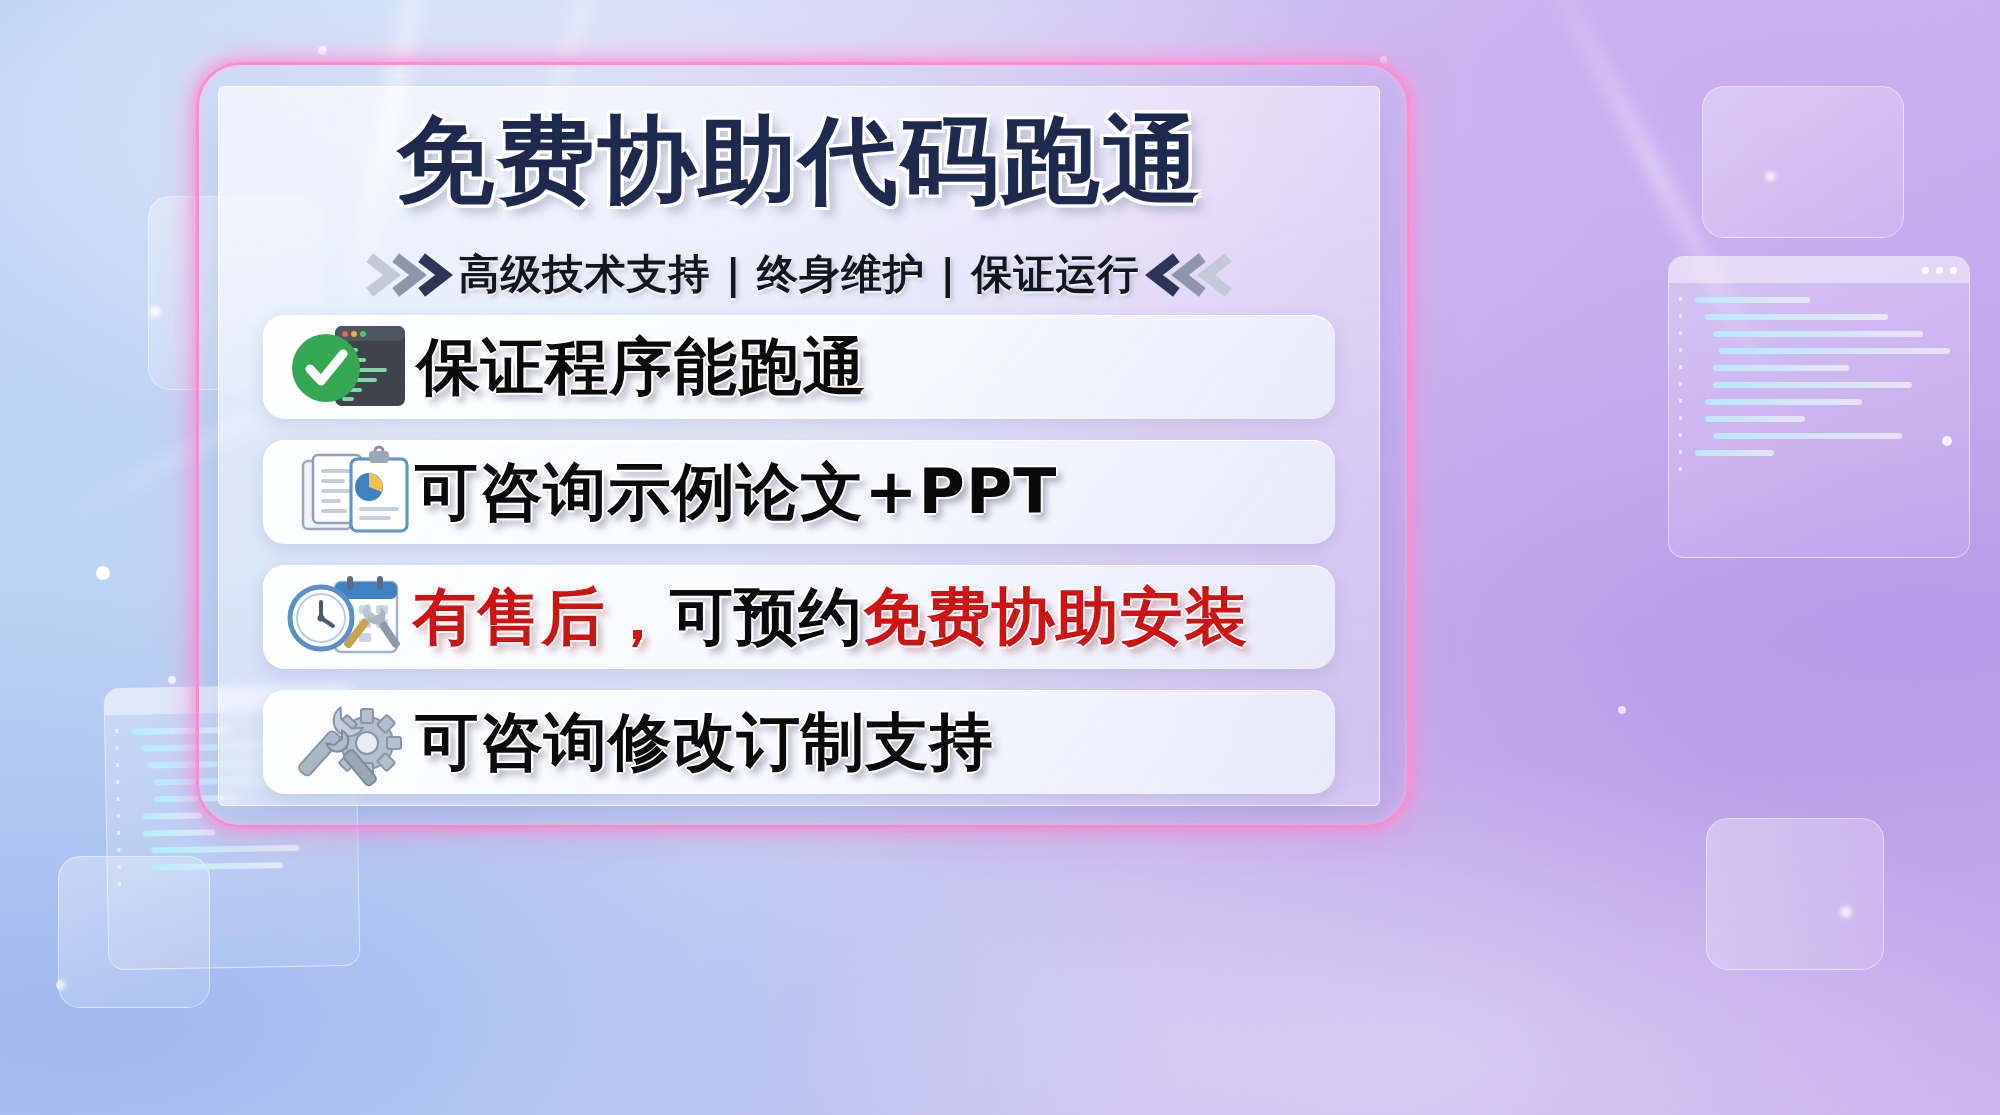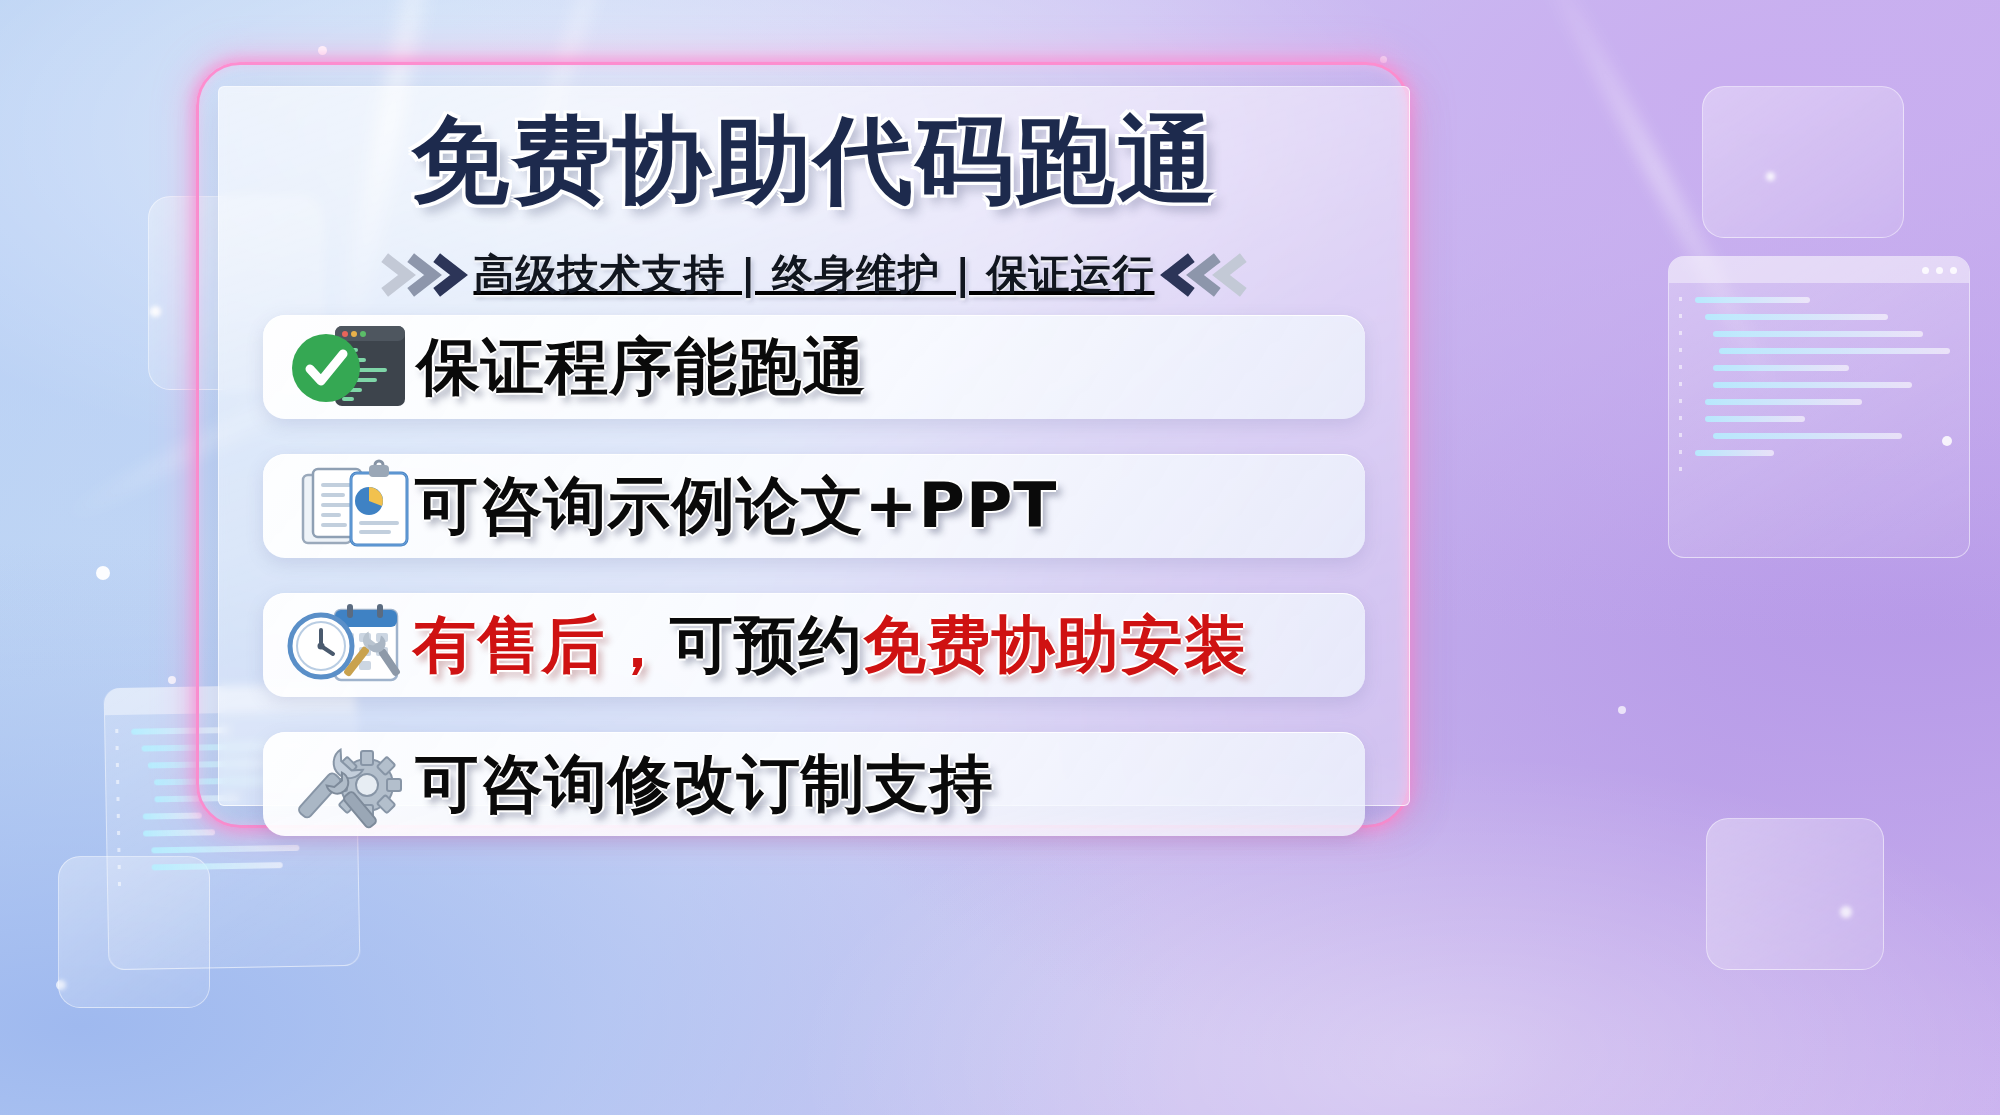--- a/index.html
+++ b/index.html
@@ -78,52 +78,51 @@
   }
 
   
   .card{
     position:absolute;left:218px;top:86px;width:1160px;height:718px;
     border-radius:6px;
     background:linear-gradient(160deg,rgba(255,255,255,.62) 0%,rgba(255,255,255,.40) 46%,rgba(255,255,255,.28) 100%);
     border:1.5px solid rgba(255,255,255,.65);
     box-shadow:0 12px 46px rgba(90,80,150,.16);
     backdrop-filter:blur(5px);
-    padding-left:30px;
   }
 
   
   .title{
     position:absolute;left:0;right:0;top:26px;text-align:center;
     font-size:95px;line-height:1;font-weight:bold;
     color:#1d2a4d;letter-spacing:2px;
     font-family:"DejaVu Sans","Liberation Sans",sans-serif;
     text-shadow:
       3px 0 0 #fff, -3px 0 0 #fff, 0 3px 0 #fff, 0 -3px 0 #fff,
       3px 3px 0 #fff, -3px 3px 0 #fff, 3px -3px 0 #fff, -3px -3px 0 #fff,
       7px 8px 10px rgba(40,50,90,.30);
     transform:scaleX(1.04);
   }
   .subwrap{
     position:absolute;left:0;right:0;top:160px;
-    display:flex;justify-content:center;gap:2px;text-decoration:underline;
+    display:flex;justify-content:center;gap:2px;
   }
   .sub{
     font-size:41px;font-weight:bold;color:#11161f;letter-spacing:1px;
     font-family:"DejaVu Sans","Liberation Sans",sans-serif;
     text-shadow:0 2px 2px rgba(255,255,255,.95),2px 3px 5px rgba(40,50,90,.28);
     white-space:nowrap;
   }
   .chev{display:flex;align-items:center;}
   .chev svg{display:block;}
 
   
   .rows{position:absolute;left:44px;right:44px;top:228px;}
   .row{
-    position:relative;height:104px;margin-bottom:35px;border-radius:22px;
+    position:relative;height:104px;margin-bottom:21px;border-radius:22px;
     background:linear-gradient(120deg,rgba(255,255,255,.94) 0%,rgba(250,252,255,.88) 55%,rgba(236,242,252,.80) 100%);
     box-shadow:0 6px 18px rgba(90,95,150,.16),inset 0 1px 0 rgba(255,255,255,.9);
     display:flex;align-items:center;padding:0 26px;box-sizing:border-box;
   }
   .ricon{width:132px;flex:0 0 132px;height:90px;position:relative;}
   .rtext{
     font-size:62px;font-weight:bold;line-height:1;white-space:nowrap;
     font-family:"DejaVu Sans","Liberation Sans",sans-serif;
     letter-spacing:1px;
     transform:scaleX(1.02);

